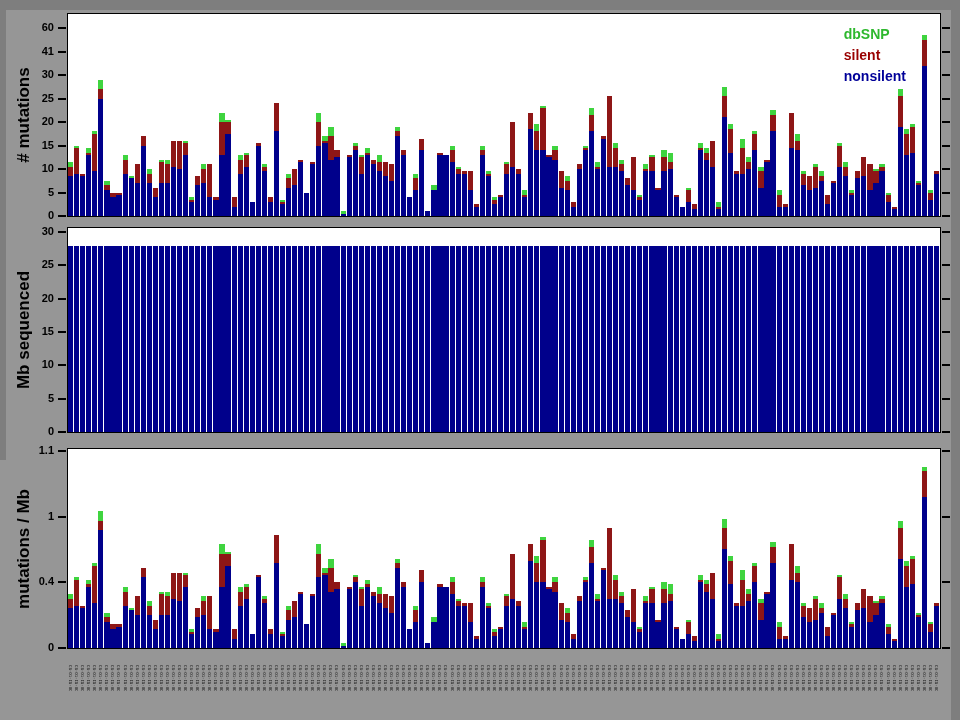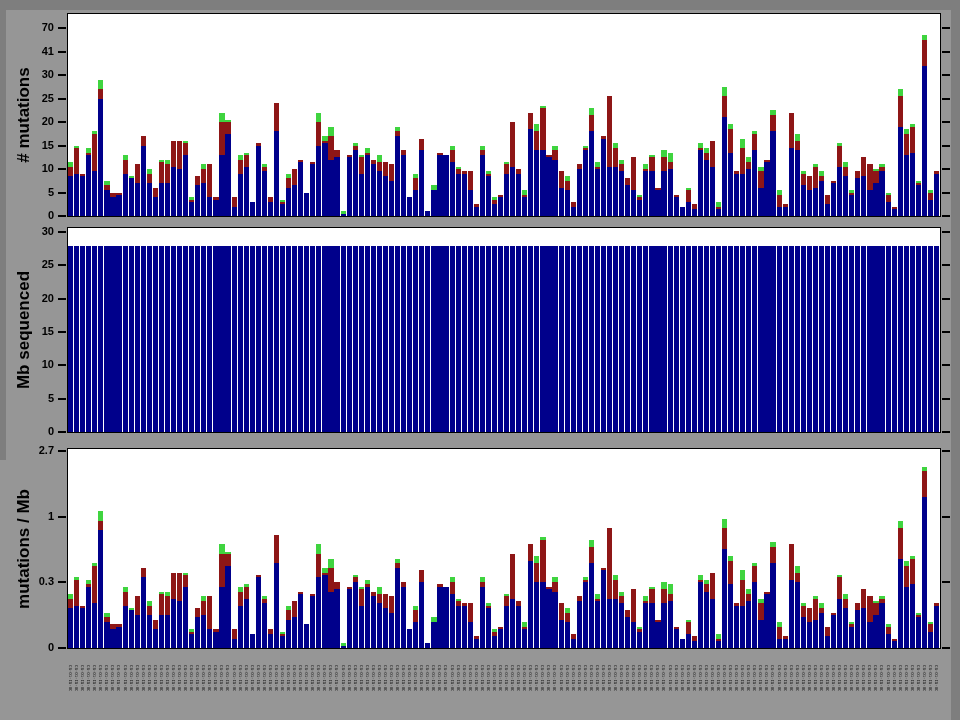--- a/index.html
+++ b/index.html
@@ -728,20 +728,25 @@
         <div class="bar" style="left: 98.6111%; width: 0.597222%;">
           <div class="seg" style="bottom: 0%; height: 8.13953%; background: rgb(0, 0, 139);"></div>
           <div class="seg" style="bottom: 8.13953%; height: 3.48837%; background: rgb(142, 22, 22);"></div>
           <div class="seg" style="bottom: 11.6279%; height: 1.16279%; background: rgb(63, 212, 63);"></div>
         </div>
         <div class="bar" style="left: 99.3056%; width: 0.597222%;">
           <div class="seg" style="bottom: 0%; height: 20.9302%; background: rgb(0, 0, 139);"></div>
           <div class="seg" style="bottom: 20.9302%; height: 1.16279%; background: rgb(142, 22, 22);"></div>
         </div>
       </div>
+    <div class="legend">
+      <div style="color: rgb(46, 184, 46);">dbSNP</div>
+      <div style="color: rgb(153, 0, 0);">silent</div>
+      <div style="color: rgb(0, 0, 153);">nonsilent</div>
+    </div>
   <div class="tick tick-left" style="top: calc(100% - 1px);"></div>
       <div class="tick tick-right" style="top: calc(100% - 1px);"></div>
       <div class="tick-label" style="top: 100%;">0</div>
       <div class="tick tick-left" style="top: calc(88.3721% - 1px);"></div>
       <div class="tick tick-right" style="top: calc(88.3721% - 1px);"></div>
       <div class="tick-label" style="top: 88.3721%;">5</div>
       <div class="tick tick-left" style="top: calc(76.7442% - 1px);"></div>
       <div class="tick tick-right" style="top: calc(76.7442% - 1px);"></div>
       <div class="tick-label" style="top: 76.7442%;">10</div>
       <div class="tick tick-left" style="top: calc(65.1163% - 1px);"></div>
@@ -754,21 +759,21 @@
       <div class="tick tick-right" style="top: calc(41.8605% - 1px);"></div>
       <div class="tick-label" style="top: 41.8605%;">25</div>
       <div class="tick tick-left" style="top: calc(30.2326% - 1px);"></div>
       <div class="tick tick-right" style="top: calc(30.2326% - 1px);"></div>
       <div class="tick-label" style="top: 30.2326%;">30</div>
       <div class="tick tick-left" style="top: calc(18.6047% - 1px);"></div>
       <div class="tick tick-right" style="top: calc(18.6047% - 1px);"></div>
       <div class="tick-label" style="top: 18.6047%;">41</div>
       <div class="tick tick-left" style="top: calc(6.97674% - 1px);"></div>
       <div class="tick tick-right" style="top: calc(6.97674% - 1px);"></div>
-      <div class="tick-label" style="top: 6.97674%;">70</div>
+      <div class="tick-label" style="top: 6.97674%;">60</div>
     </div>
 
   <div class="panel panel-2" id="panel-mb">
     <div class="ytitle-wrap">
       <span>Mb sequenced</span>
     </div>
     <div class="bars">
         <div class="bar" style="left: 0%; width: 0.597222%;">
           <div class="seg" style="bottom: 0%; height: 91.1765%; background: rgb(0, 0, 139);"></div>
         </div>
@@ -1877,27 +1882,27 @@
         <div class="bar" style="left: 99.3056%; width: 0.597222%;">
           <div class="seg" style="bottom: 0%; height: 21.2925%; background: rgb(0, 0, 139);"></div>
           <div class="seg" style="bottom: 21.2925%; height: 1.18291%; background: rgb(142, 22, 22);"></div>
         </div>
       </div>
   <div class="tick tick-left" style="top: calc(100% - 1px);"></div>
       <div class="tick tick-right" style="top: calc(100% - 1px);"></div>
       <div class="tick-label" style="top: 100%;">0</div>
       <div class="tick tick-left" style="top: calc(66.9967% - 1px);"></div>
       <div class="tick tick-right" style="top: calc(66.9967% - 1px);"></div>
-      <div class="tick-label" style="top: 66.9967%;">0.3</div>
+      <div class="tick-label" style="top: 66.9967%;">0.4</div>
       <div class="tick tick-left" style="top: calc(33.9934% - 1px);"></div>
       <div class="tick tick-right" style="top: calc(33.9934% - 1px);"></div>
       <div class="tick-label" style="top: 33.9934%;">1</div>
       <div class="tick tick-left" style="top: calc(0.990099% - 1px);"></div>
       <div class="tick tick-right" style="top: calc(0.990099% - 1px);"></div>
-      <div class="tick-label" style="top: 0.990099%;">2.7</div>
+      <div class="tick-label" style="top: 0.990099%;">1.1</div>
     </div>
 
   <div id="xlabels">
       <span style="left: 0px;">C8-O1-I8-OC</span>
       <span style="left: 6.05556px;">C8-O1-I8-OC</span>
       <span style="left: 12.1111px;">C8-O1-I8-OC</span>
       <span style="left: 18.1667px;">C8-O1-I8-OC</span>
       <span style="left: 24.2222px;">C8-O1-I8-OC</span>
       <span style="left: 30.2778px;">C8-O1-I8-OC</span>
       <span style="left: 36.3333px;">C8-O1-I8-OC</span>

